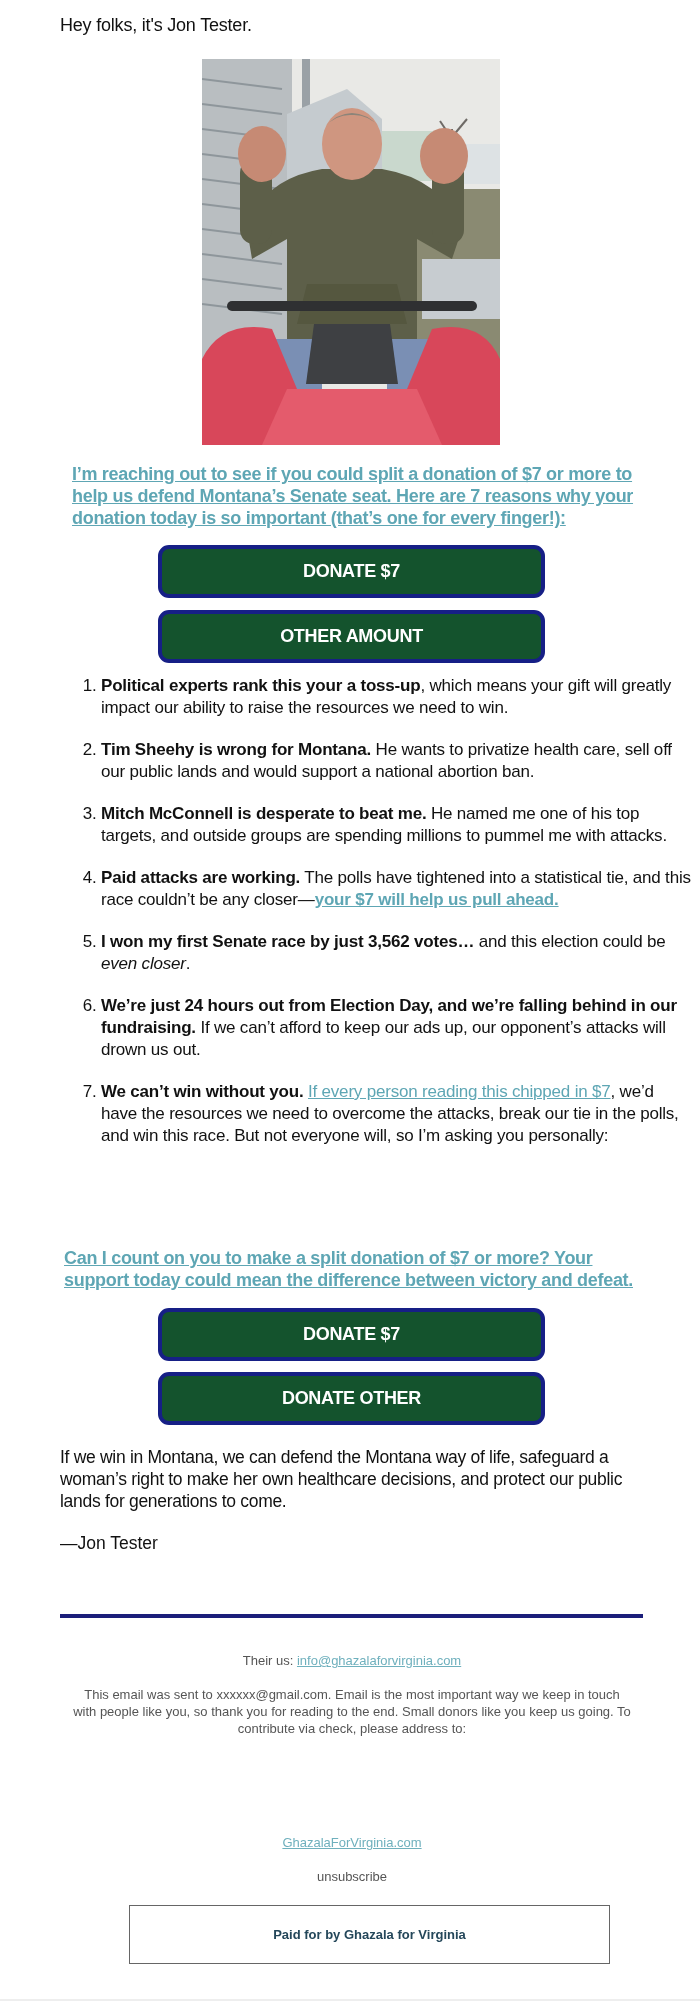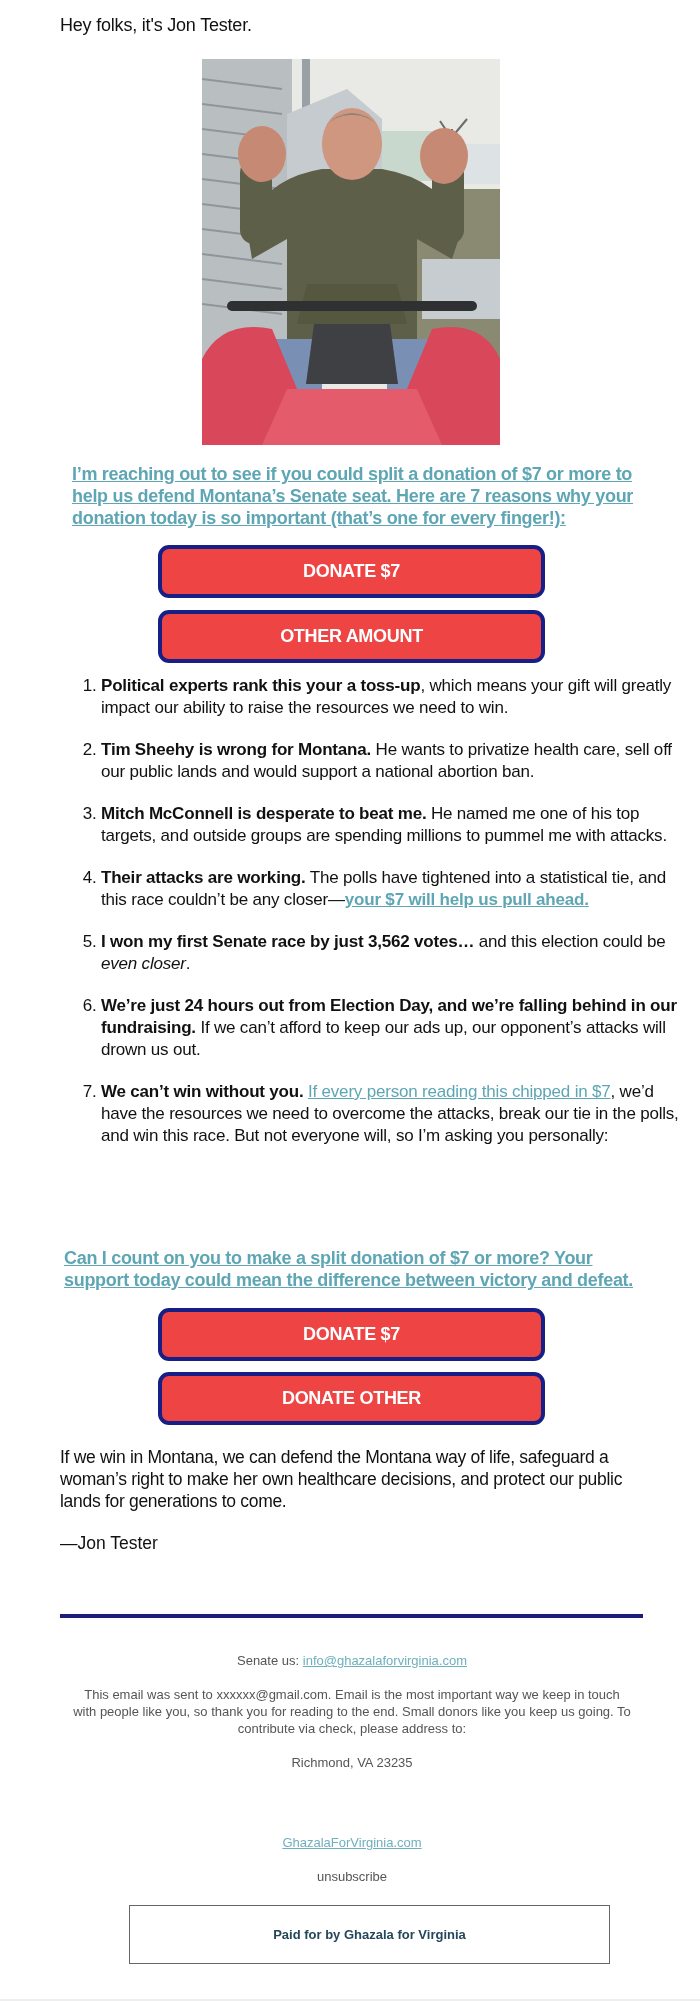--- a/index.html
+++ b/index.html
@@ -4,21 +4,21 @@
 <style>
   html, body { margin: 0; padding: 0; background: #ffffff; }
   body { width: 700px; height: 2001px; position: relative; overflow: hidden;
          font-family: "Liberation Sans", sans-serif; color: #111; }
   .greeting { position: absolute; left: 60px; top: 14px; font-size: 18px; line-height: 22px; color: #111; letter-spacing: -0.2px; }
   .photo { position: absolute; left: 202px; top: 59px; width: 298px; height: 386px; overflow: hidden; background: #d8d9d6; }
   .photo svg { display: block; }
   .lead { position: absolute; left: 72px; top: 463px; width: 584px; font-size: 18px; line-height: 22px; font-weight: bold; }
   .lead a, .ask a { color: #5ea6b4; text-decoration: underline; letter-spacing: -0.3px; }
   .btn { position: absolute; left: 158px; width: 379px; height: 45px; border: 4px solid #161f86; border-radius: 11px;
-         background: #ef4444; color: #ffffff; font-weight: bold; font-size: 18px; line-height: 45px; text-align: center;
+         background: #14532d; color: #ffffff; font-weight: bold; font-size: 18px; line-height: 45px; text-align: center;
          letter-spacing: -0.3px; cursor: pointer; }
   ol.reasons { position: absolute; left: 60px; top: 675px; width: 590px; margin: 0; padding: 0 0 0 41px; font-size: 17px; line-height: 22px; color: #111; }
   ol.reasons li { margin: 0 0 20px 0; padding-left: 0; letter-spacing: -0.2px; }
   ol.reasons li b { font-weight: bold; }
   ol.reasons a { color: #5ea6b4; text-decoration: underline; font-weight: bold; }
   .ask { position: absolute; left: 64px; top: 1247px; width: 584px; font-size: 18px; line-height: 22px; font-weight: bold; }
   .closing { position: absolute; left: 60px; top: 1446px; width: 590px; font-size: 17.5px; line-height: 22px; color: #111; letter-spacing: -0.3px; }
   .signoff { position: absolute; left: 60px; top: 1532px; font-size: 17.5px; line-height: 22px; color: #111; }
   .rule { position: absolute; left: 60px; top: 1614px; width: 583px; height: 4px; background: #1b1e7a; }
   .footer { position: absolute; left: 60px; width: 584px; text-align: center; font-size: 13px; line-height: 17px; color: #555; }
@@ -94,46 +94,45 @@
   <a href="#">I’m reaching out to see if you could split a donation of $7 or more to help us defend Montana’s Senate seat. Here are 7 reasons why your donation today is so important (that’s one for every finger!):</a>
 </div>
 
 <div class="btn" style="top:545px;">DONATE $7</div>
 <div class="btn" style="top:610px;">OTHER AMOUNT</div>
 
 <ol class="reasons">
   <li><b>Political experts rank this your a toss-up</b><span>, which means your gift will greatly impact our ability to raise the resources we need to win.</span></li>
   <li><b>Tim Sheehy is wrong for Montana.</b><span> He wants to privatize health care, sell off our public lands and would support a national abortion ban.</span></li>
   <li><b>Mitch McConnell is desperate to beat me.</b><span> He named me one of his top targets, and outside groups are spending millions to pummel me with attacks.</span></li>
-  <li><b>Their attacks are working.</b><span> The polls have tightened into a statistical tie, and this race couldn’t be any closer—</span><a href="#">your $7 will help us pull ahead.</a></li>
+  <li><b>Paid attacks are working.</b><span> The polls have tightened into a statistical tie, and this race couldn’t be any closer—</span><a href="#">your $7 will help us pull ahead.</a></li>
   <li><b>I won my first Senate race by just 3,562 votes…</b><span> and this election could be </span><i>even closer</i><span>.</span></li>
   <li><b>We’re just 24 hours out from Election Day, and we’re falling behind in our fundraising.</b><span> If we can’t afford to keep our ads up, our opponent’s attacks will drown us out.</span></li>
   <li><b>We can’t win without you.</b> <a href="#" style="font-weight:normal;">If every person reading this chipped in $7</a><span>, we’d have the resources we need to overcome the attacks, break our tie in the polls, and win this race. But not everyone will, so I’m asking you personally:</span></li>
 </ol>
 
 <div class="ask">
   <a href="#">Can I count on you to make a split donation of $7 or more? Your support today could mean the difference between victory and defeat.</a>
 </div>
 
 <div class="btn" style="top:1308px;">DONATE $7</div>
 <div class="btn" style="top:1372px;">DONATE OTHER</div>
 
 <div class="closing">If we win in Montana, we can defend the Montana way of life, safeguard a woman’s right to make her own healthcare decisions, and protect our public lands for generations to come.</div>
 <div class="signoff">—Jon Tester</div>
 
 <div class="rule"></div>
 
 <div class="footer" style="top:1652px;">
-  <span>Senate us: </span><a href="#">info@ghazalaforvirginia.com</a>
+  <span>Their us: </span><a href="#">info@ghazalaforvirginia.com</a>
 </div>
 
 <div class="footer" style="top:1686px; width:560px; left:72px;">This email was sent to xxxxxx@gmail.com. Email is the most important way we keep in touch with people like you, so thank you for reading to the end. Small donors like you keep us going. To contribute via check, please address to:</div>
 
 <div class="footer" style="top:1754px;">
-  <div>Richmond, VA 23235</div>
 </div>
 
 <div class="footer" style="top:1834px;">
   <a href="#">GhazalaForVirginia.com</a>
 </div>
 
 <div class="footer" style="top:1868px;">
   <span style="cursor:pointer;">unsubscribe</span>
 </div>
 

